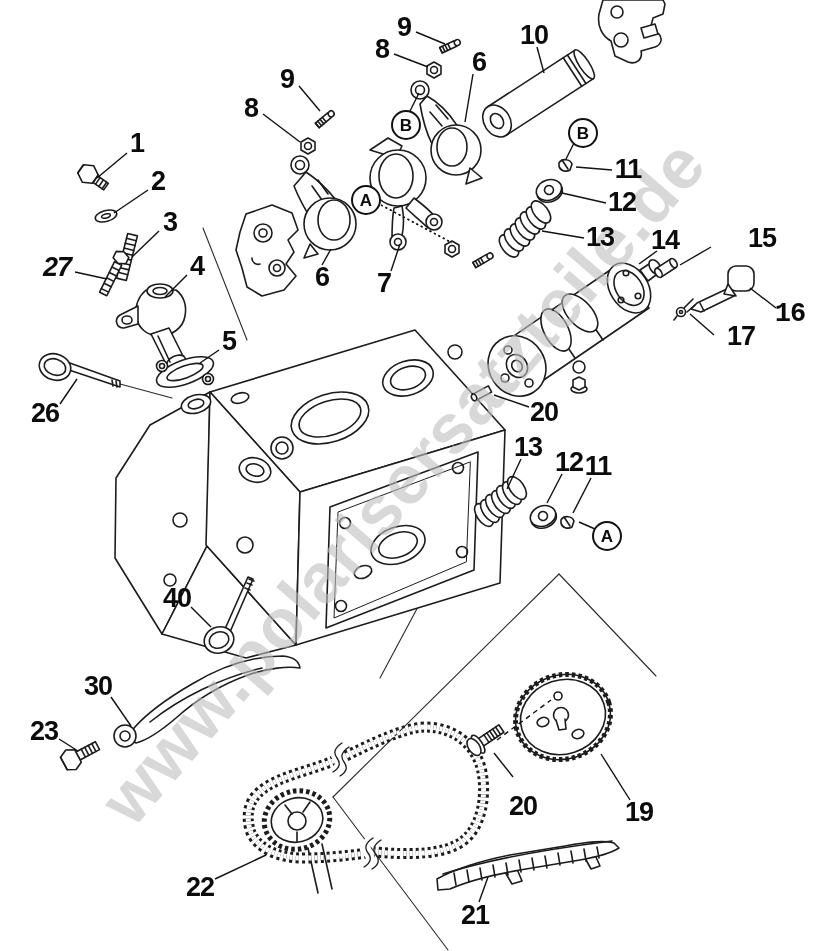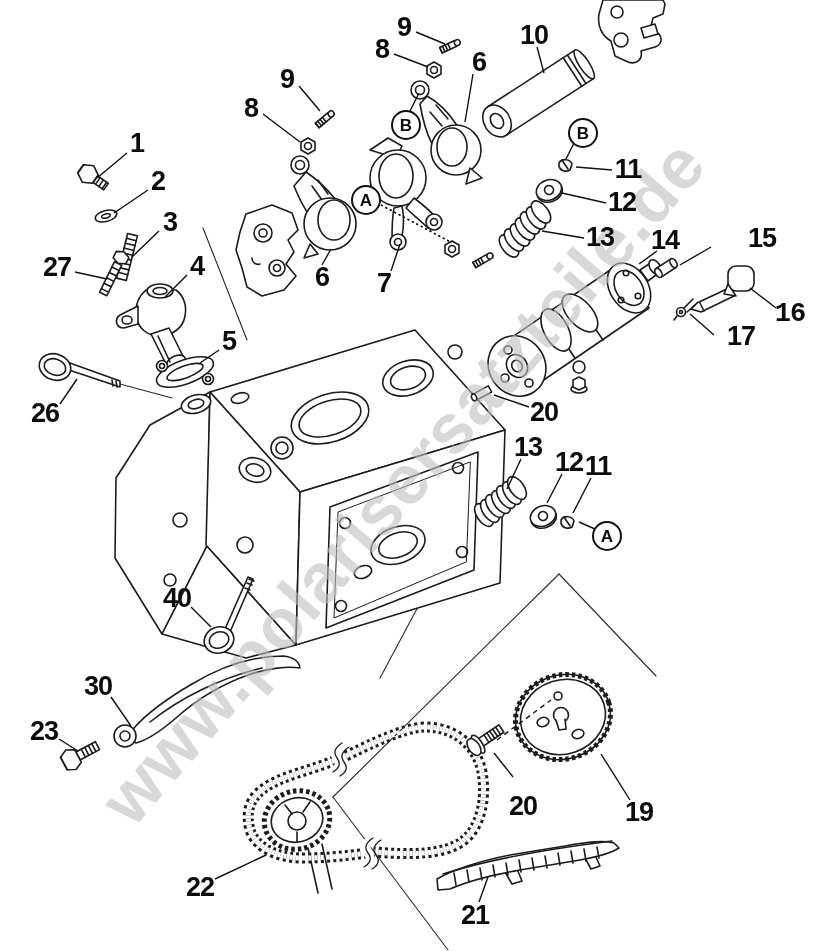--- a/index.html
+++ b/index.html
@@ -421,21 +421,21 @@
       <line x1="410" y1="111" x2="419" y2="93" class="leader"></line>
       <line x1="574" y1="143" x2="566" y2="159" class="leader"></line>
       <line x1="497" y1="740" x2="551" y2="700" class="leader dashed"></line>
       <line x1="381" y1="205" x2="452" y2="243" class="leader dotted"></line>
     </svg>
 
   <div id="callout-layer">
       <div class="callout" style="left: 137px; top: 143px;">1</div>
       <div class="callout" style="left: 158px; top: 181px;">2</div>
       <div class="callout" style="left: 170px; top: 222px;">3</div>
-      <div class="callout" style="left: 57px; top: 267px;">27</div>
+      <div class="callout" style="left: 57px; top: 267px; font-style: italic;">27</div>
       <div class="callout" style="left: 197px; top: 266px;">4</div>
       <div class="callout" style="left: 229px; top: 341px;">5</div>
       <div class="callout" style="left: 45px; top: 413px;">26</div>
       <div class="callout" style="left: 177px; top: 598px;">40</div>
       <div class="callout" style="left: 322px; top: 277px;">6</div>
       <div class="callout" style="left: 384px; top: 283px;">7</div>
       <div class="callout" style="left: 251px; top: 108px;">8</div>
       <div class="callout" style="left: 287px; top: 79px;">9</div>
       <div class="callout" style="left: 382px; top: 49px;">8</div>
       <div class="callout" style="left: 404px; top: 27px;">9</div>

